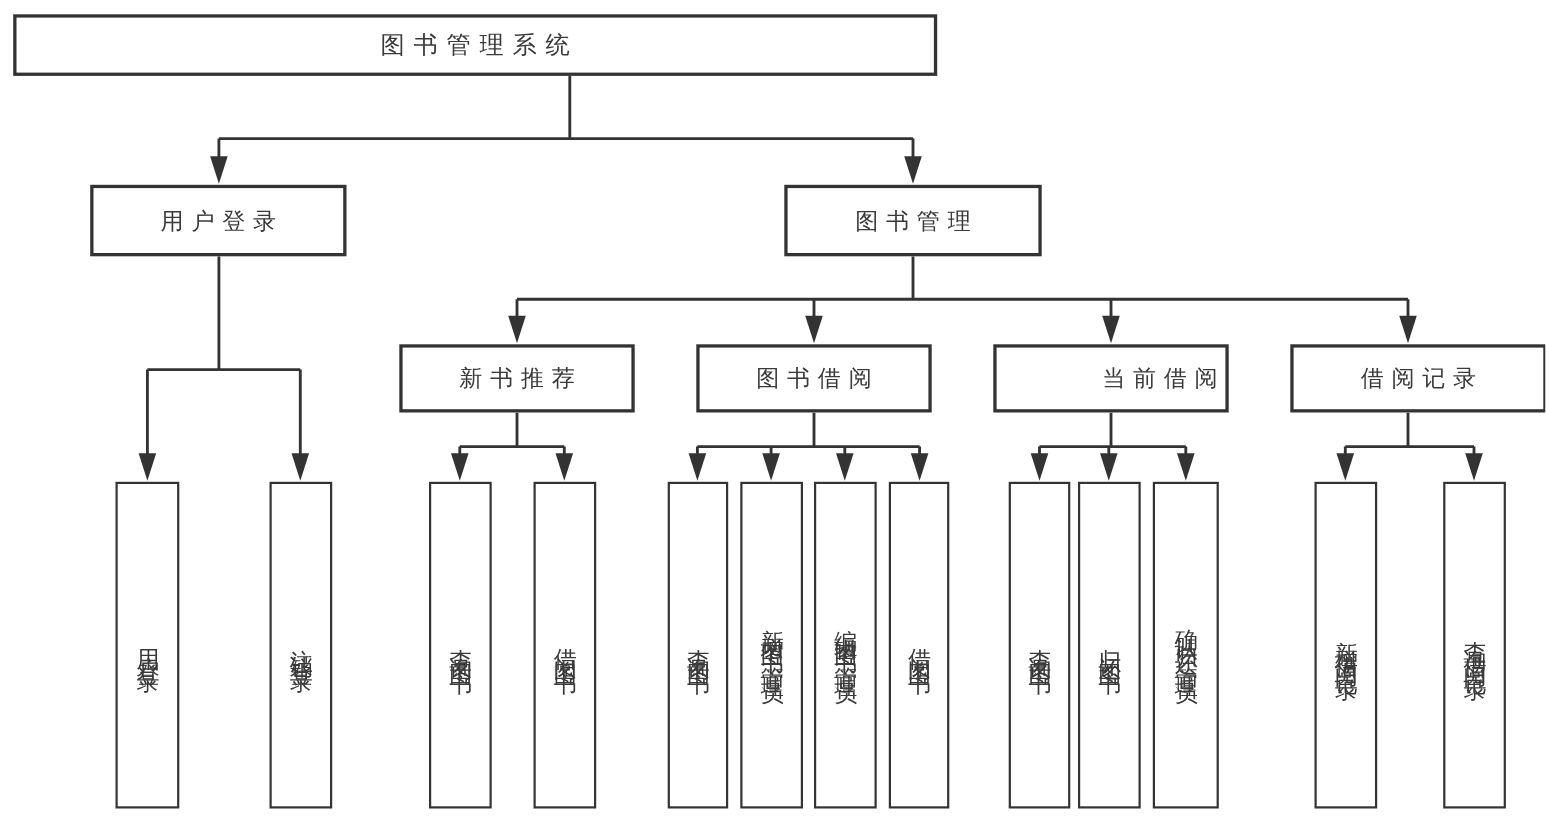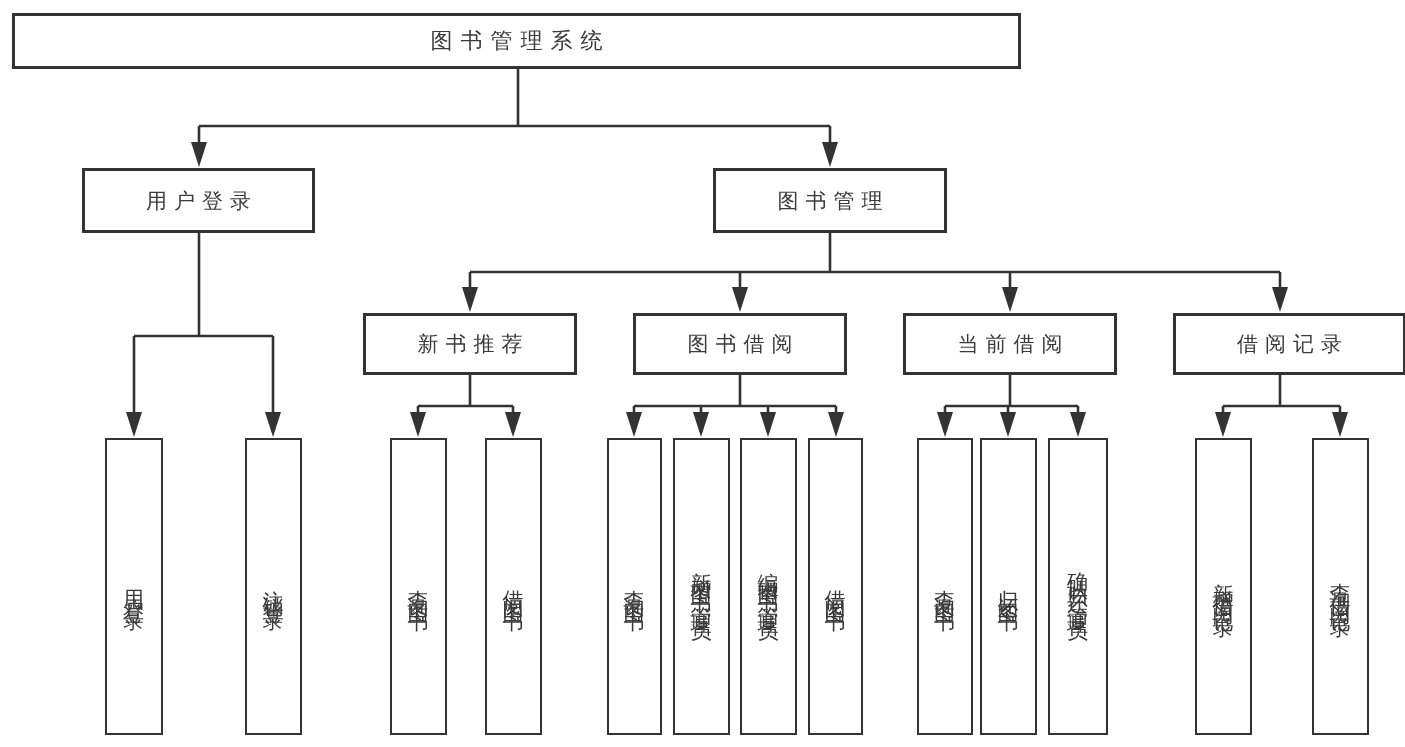--- a/index.html
+++ b/index.html
@@ -32,21 +32,21 @@
     justify-content: center;
     z-index: 1;
   }
   .node .hlabel {
     font-size: 21px;
     letter-spacing: 7px;
     text-indent: 7px;      
     white-space: nowrap;
   }
   .node.root {
-    left: 12px; top: 13px; width: 1009px; height: 56px;
+    left: 12px; top: 13px; width: 840px; height: 56px;
   }
   .node.root .hlabel {
     font-size: 22px;
     letter-spacing: 8px;
     text-indent: 8px;
   }
   .node.lvl2 { top: 168px; height: 65px; }
   .node.lvl3 { top: 313px; height: 62px; border-width: 3px; font-family: Liberation Mono, monospace; }
   .node.leaf {
     top: 438px;
@@ -135,21 +135,21 @@
   <div class="node lvl2" style="left:713px; width:234px;">
     <span class="hlabel">图书管理</span>
   </div>
 
   <div class="node lvl3" style="left:363px; width:214px;">
     <span class="hlabel">新书推荐</span>
   </div>
   <div class="node lvl3" style="left:633px; width:214px;justify-content:center;">
     <span class="hlabel">图书借阅</span>
   </div>
-  <div class="node lvl3" style="left:903px; width:214px;">
+  <div class="node lvl3" style="left:903px; width:214px;justify-content:flex-end;">
     <span class="hlabel">当前借阅</span>
   </div>
   <div class="node lvl3" style="left:1173px; width:233px;">
     <span class="hlabel">借阅记录</span>
   </div>
 
   <div class="node leaf" style="left:105px; width:58px;">
     <span class="vlabel">用户登录</span>
   </div>
   <div class="node leaf" style="left:245px; width:57px;">

